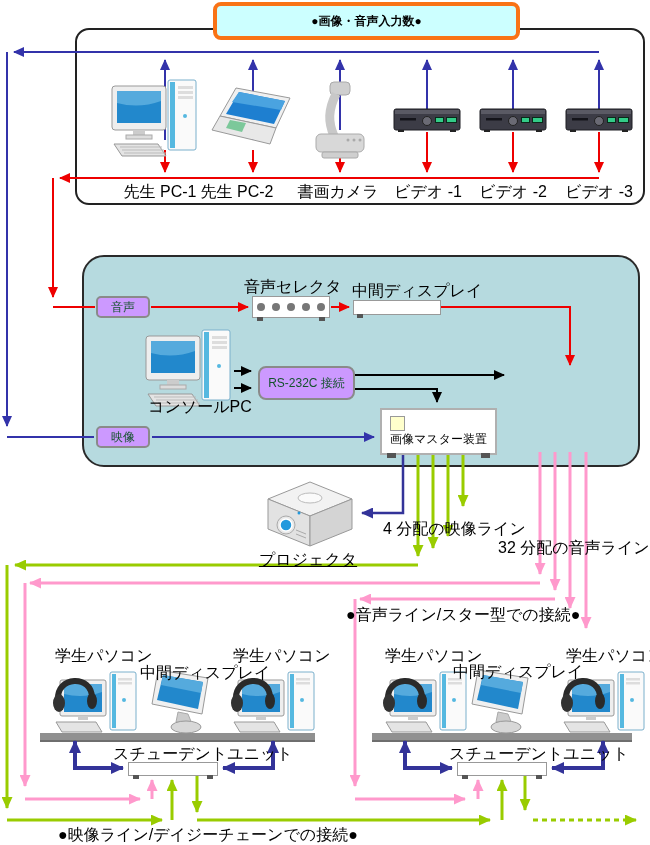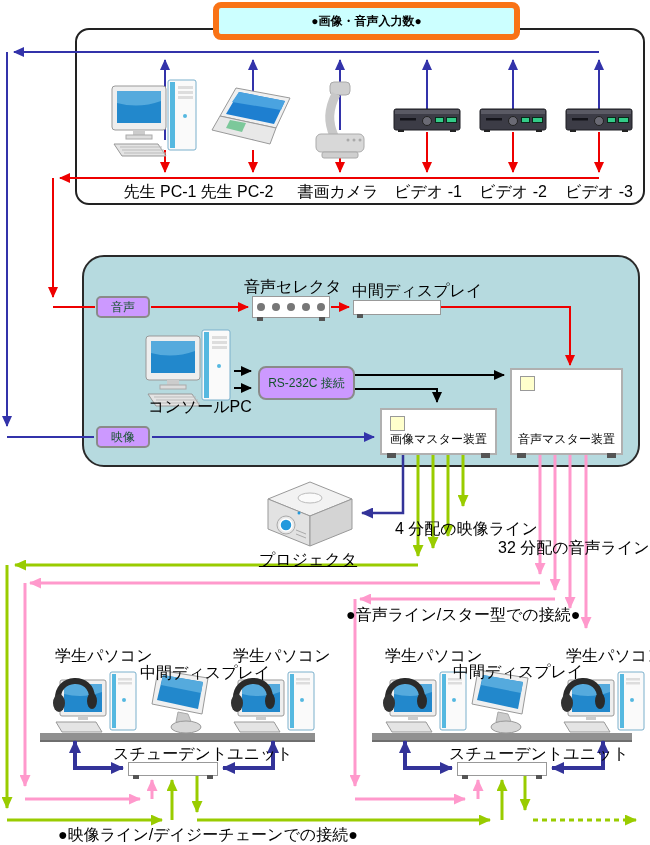--- a/index.html
+++ b/index.html
@@ -2,21 +2,21 @@
 <html><head>
 <meta charset="utf-8">
 <style>
   html,body{margin:0;padding:0;background:#fff;}
   #stage{position:relative;width:650px;height:845px;background:#fff;overflow:hidden;
          font-family:"Liberation Sans",sans-serif;}
   .lbl{position:absolute;font-size:16px;color:#000;text-align:center;white-space:nowrap;line-height:14px;}
   .panel{position:absolute;box-sizing:border-box;}
   .top-box{left:75px;top:28px;width:570px;height:177px;border:2px solid #222;border-radius:14px;background:#fff;}
   .teal-box{left:82px;top:255px;width:558px;height:212px;border:2px solid #2a2a2a;border-radius:22px;background:#b6dadf;}
-  .banner{left:213px;top:2px;width:307px;height:38px;background:#ccffff;border:6px solid #f97316;border-radius:8px;
+  .banner{left:213px;top:2px;width:307px;height:38px;background:#ccffff;border:4px solid #f97316;border-radius:8px;
           display:flex;flex-direction:column;justify-content:center;text-align:center;font-size:12px;font-weight:bold;line-height:18px;}
   .desk{position:absolute;height:7px;background:#909090;border-bottom:2px solid #6e6e6e;}
   .tag{position:absolute;box-sizing:border-box;background:#cc99ff;border:2px solid #8a8a8a;border-radius:5px;
        display:flex;align-items:center;justify-content:center;font-size:12px;color:#14532d;}
   .whitebox{position:absolute;box-sizing:border-box;background:#fff;border:1px solid #999;}
   .master{position:absolute;box-sizing:border-box;background:#fff;border:2px solid #b0b0b0;}
   .master .mlabel{position:absolute;left:0;right:0;bottom:5px;text-align:center;font-size:12px;}
   .ysq{position:absolute;left:8px;top:6px;width:13px;height:13px;background:#ffffcc;border:1px solid #999;}
   .foot{position:absolute;bottom:-5px;width:9px;height:5px;background:#555;}
   .foot.small{width:6px;height:4px;bottom:-4px;}
@@ -266,29 +266,23 @@
   </div>
 
   <div class="lbl z3" style="left:148px;top:400px;width:90px;">コンソールPC</div>
 
   <div class="master z3" style="left:380px;top:408px;width:117px;height:47px;">
     <div class="ysq"></div>
     <div class="mlabel">画像マスター装置</div>
     <div class="foot" style="left:5px;"></div>
     <div class="foot" style="right:5px;"></div>
   </div>
-  <div class="master z3" style="left:510px;top:368px;width:113px;height:87px;">
-    <div class="ysq"></div>
-    <div class="mlabel">音声マスター装置</div>
-    <div class="foot" style="left:5px;"></div>
-    <div class="foot" style="right:5px;"></div>
-  </div>
 
   <div class="lbl z3" style="left:258px;top:553px;width:100px;text-decoration:underline;">プロジェクタ</div>
-  <div class="lbl z3" style="left:395px;top:522px;width:135px;text-align:center;">4 分配の映像ライン</div>
+  <div class="lbl z3" style="left:383px;top:522px;width:135px;text-align:center;">4 分配の映像ライン</div>
   <div class="lbl z3" style="left:498px;top:541px;width:135px;">32 分配の音声ライン</div>
   <div class="lbl z3" style="left:346px;top:608px;width:215px;">●音声ライン/スター型での接続●</div>
   <div class="lbl z3" style="left:58px;top:828px;width:260px;">●映像ライン/デイジーチェーンでの接続●</div>
 
   <div class="lbl z3" style="left:55px;top:649px;width:80px;">学生パソコン</div>
   <div class="lbl z3" style="left:140px;top:666px;width:110px;">中間ディスプレイ</div>
   <div class="lbl z3" style="left:233px;top:649px;width:80px;">学生パソコン</div>
   <div class="lbl z3" style="left:113px;top:747px;width:120px;">スチューデントユニット</div>
   <div class="whitebox z3" style="left:128px;top:762px;width:90px;height:14px;">
     <div class="foot small" style="left:4px;"></div>

